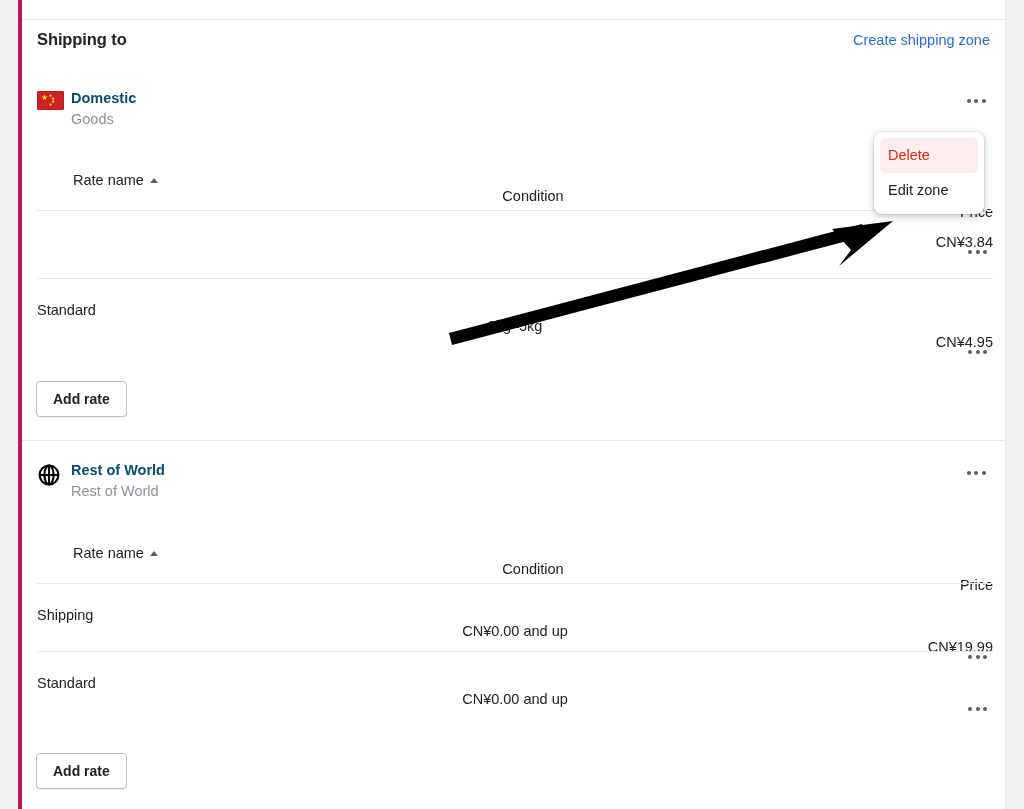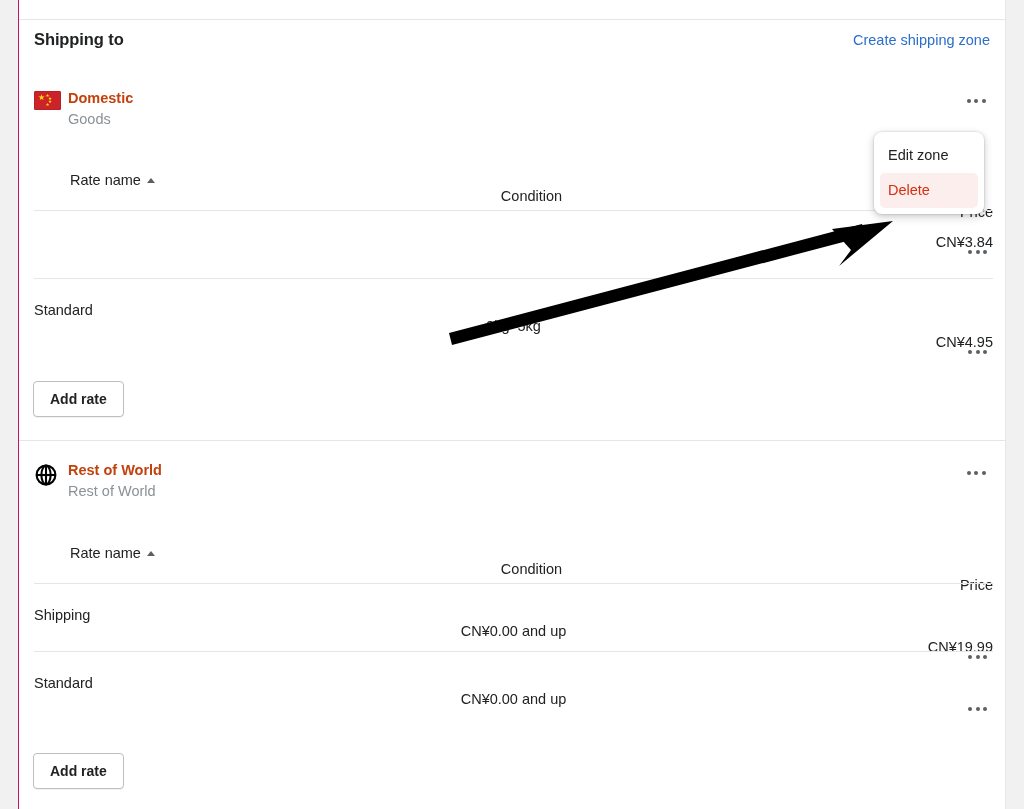--- a/index.html
+++ b/index.html
@@ -15,21 +15,21 @@
     overflow: hidden;
     background: #f1f1f1;
   }
 
   
   .card {
     position: absolute;
     left: 18px; top: 0px;
     width: 988px; height: 809px;
     background: #ffffff;
-    border-left: 1px solid #be185d;
+    border-left: 4px solid #be185d;
     border-right: 1px solid #e6e6e6;
     overflow: visible;
   }
 
   .top-divider {
     position: absolute;
     left: 0; top: 19px; right: 0;
     height: 1px; background: #e6e6e6;
   }
 
@@ -84,21 +84,21 @@
   .flag-cn .s2 { left: 13px;   top: 4.5px; }
   .flag-cn .s3 { left: 13px;   top: 8px; }
   .flag-cn .s4 { left: 10.5px; top: 11px; }
 
   .globe {
     width: 24px; height: 24px;
     display: block;
   }
   .zone-text { display: flex; flex-direction: column; }
   .zone-name {
-    font-size: 14.5px; font-weight: 700; color: #c2410c; line-height: 20px;
+    font-size: 14.5px; font-weight: 700; color: #0c4a6e; line-height: 20px;
   }
   .zone-sub {
     font-size: 14.5px; color: #8c9196; line-height: 22px;
   }
   .zone-menu-btn {
     margin-left: auto;
     width: 34px; height: 26px;
     display: flex; align-items: center; justify-content: center;
     cursor: pointer; border-radius: 4px;
   }
@@ -309,22 +309,22 @@
             <i></i>
           </span>
       </div>
     </div>
 
     <div class="btn" style="left:14px; top:753px;">Add rate</div>
 
   </div>
 
   <div class="popover">
+    <div class="menu-item danger">Delete</div>
     <div class="menu-item">Edit zone</div>
-    <div class="menu-item danger">Delete</div>
   </div>
 
   <svg class="arrow-layer" viewBox="0 0 1024 809">
     <g fill="#000">
       <polygon points="449,333 452,345 866,236 862,224"></polygon>
       <polygon points="893,221 832,229 851,250 839,266"></polygon>
     </g>
   </svg>
 
 </div>

